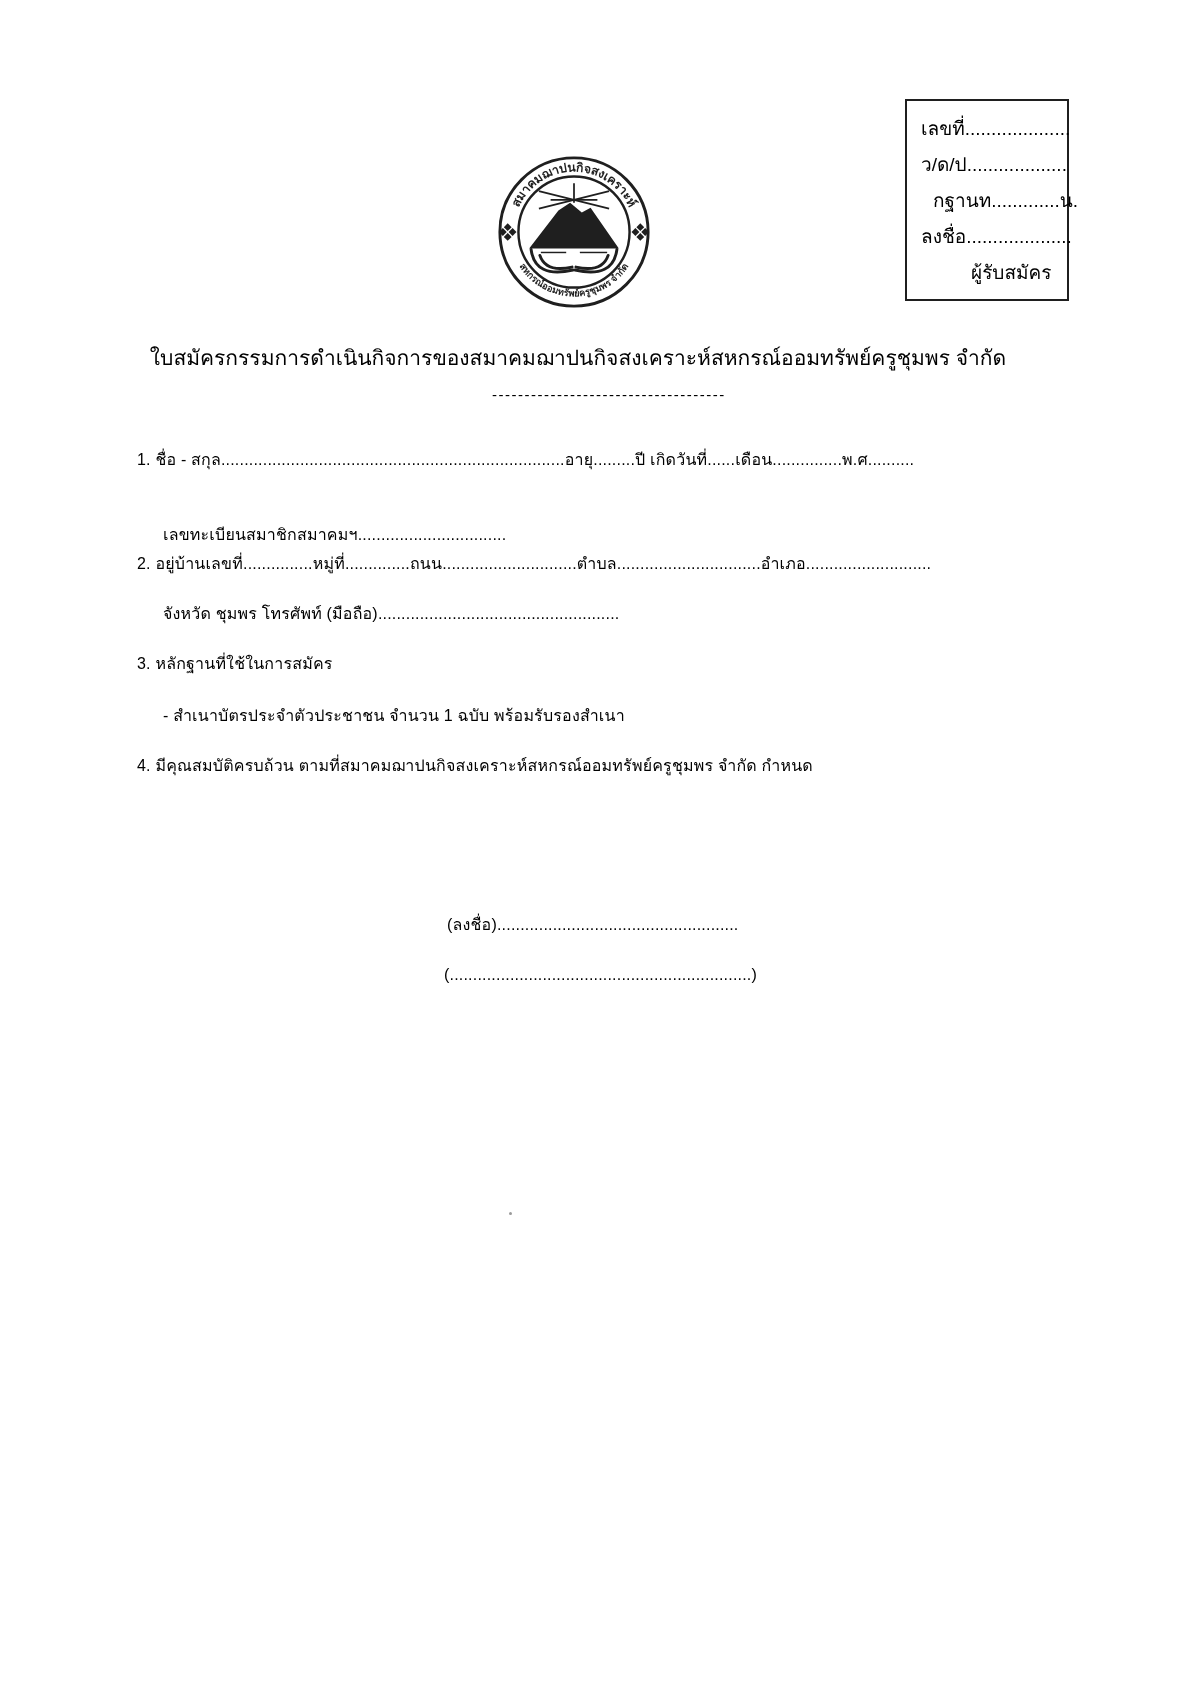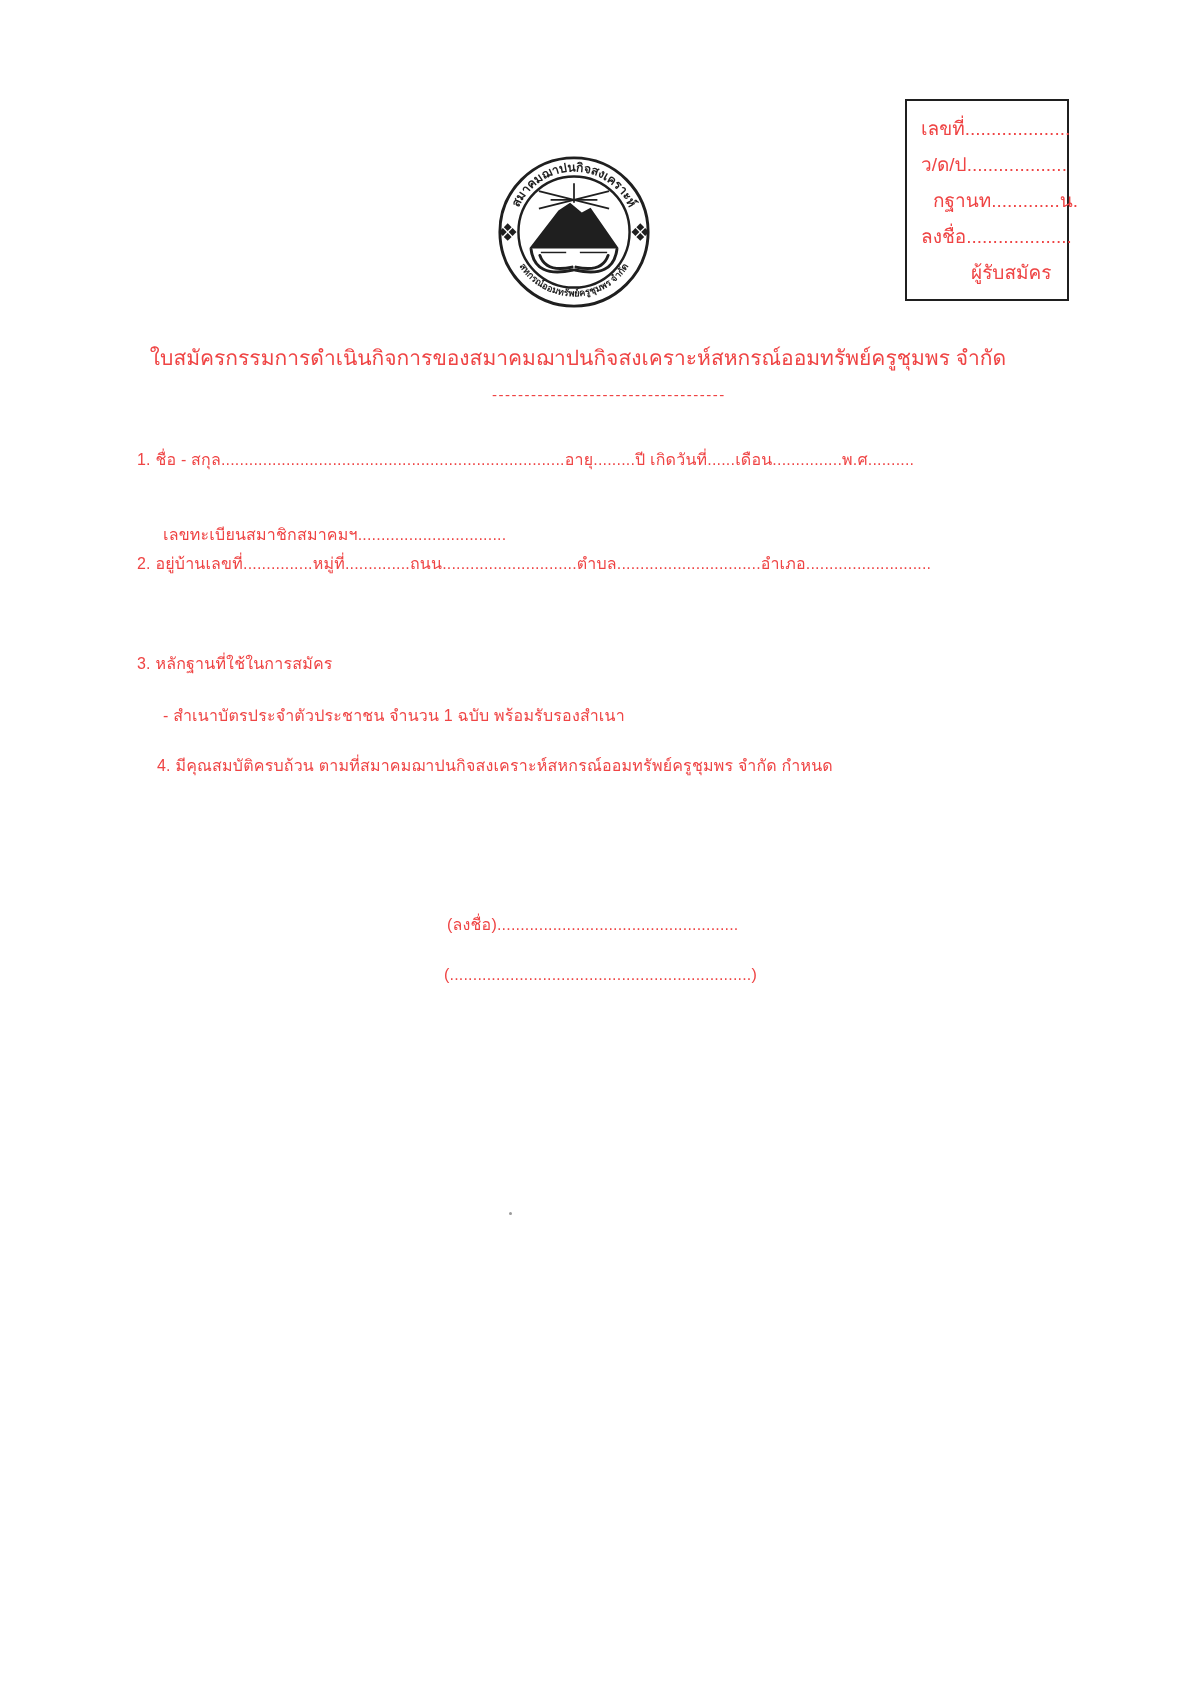--- a/index.html
+++ b/index.html
@@ -1,19 +1,19 @@
 <!DOCTYPE html>
 <html><head>
 <meta charset="utf-8">
 <style>
   * { margin:0; padding:0; box-sizing:border-box; }
   html,body { background:#ffffff; }
   .page {
     position:relative; width:1200px; height:1223px; background:#ffffff;
-    font-family:"Liberation Sans", sans-serif; color:#ef4444; overflow:hidden;
+    font-family:"Liberation Sans", sans-serif; color:#000000; overflow:hidden;
   }
   
   .stamp-box {
     position:absolute; left:905px; top:99px; width:164px; height:202px;
     border:2px solid #1f1f1f; padding:10px 6px 0 14px;
     font-size:19px; line-height:36px; background:#fff;
   }
   .stamp-line { white-space:nowrap; }
   .stamp-line.indent { padding-left:12px; }
   .stamp-line.receiver { padding-left:50px; }
@@ -29,21 +29,21 @@
     letter-spacing:1.5px; white-space:nowrap;
   }
   
   .fline { position:absolute; font-size:16px; white-space:nowrap; letter-spacing:0.2px; }
   .l-item1      { left:137px; top:447px; }
   .l-item1-sub  { left:163px; top:497px;margin-top:25px; }
   .l-item2      { left:137px; top:551px; }
   .l-item2-sub  { left:163px; top:601px; }
   .l-item3      { left:137px; top:651px; }
   .l-item3-sub  { left:163px; top:703px; }
-  .l-item4      { left:137px; top:753px;margin-left:20px; }
+  .l-item4      { left:137px; top:753px; }
   
   .l-sign      { left:447px; top:912px; }
   .l-signname  { left:444px; top:966px; }
   .l-applicant { left:396px; top:1016px; }
   
   .artifact { position:absolute; border-radius:50%; background:#9a9a9a; }
   .artifact.a1 { left:509px; top:1212px; width:3px; height:3px; }
   .artifact.a2 { left:430px; top:1296px; width:2px; height:2px; background:#b0b0b0; }
 </style>
 </head>
@@ -107,20 +107,21 @@
       <path d="M1,0 L5,-4 L9,0 L5,4 Z"></path>
     </g>
   </svg>
 
   <div class="doc-title">ใบสมัครกรรมการดำเนินกิจการของสมาคมฌาปนกิจสงเคราะห์สหกรณ์ออมทรัพย์ครูชุมพร จำกัด</div>
   <div class="separator">------------------------------------</div>
 
   <div class="fline l-item1">1. ชื่อ - สกุล..........................................................................อายุ.........ปี เกิดวันที่......เดือน...............พ.ศ..........</div>
   <div class="fline l-item1-sub">เลขทะเบียนสมาชิกสมาคมฯ................................</div>
   <div class="fline l-item2">2. อยู่บ้านเลขที่...............หมู่ที่..............ถนน.............................ตำบล...............................อำเภอ...........................</div>
+  <div class="fline l-item2-sub">จังหวัด ชุมพร โทรศัพท์  (มือถือ)....................................................</div>
   <div class="fline l-item3">3. หลักฐานที่ใช้ในการสมัคร</div>
   <div class="fline l-item3-sub">- สำเนาบัตรประจำตัวประชาชน จำนวน 1 ฉบับ พร้อมรับรองสำเนา</div>
   <div class="fline l-item4">4. มีคุณสมบัติครบถ้วน ตามที่สมาคมฌาปนกิจสงเคราะห์สหกรณ์ออมทรัพย์ครูชุมพร จำกัด กำหนด</div>
 
   <div class="fline l-sign">(ลงชื่อ)....................................................</div>
   <div class="fline l-signname">(.................................................................)</div>
 
   <div class="artifact a1"></div>
   <div class="artifact a2"></div>
 

